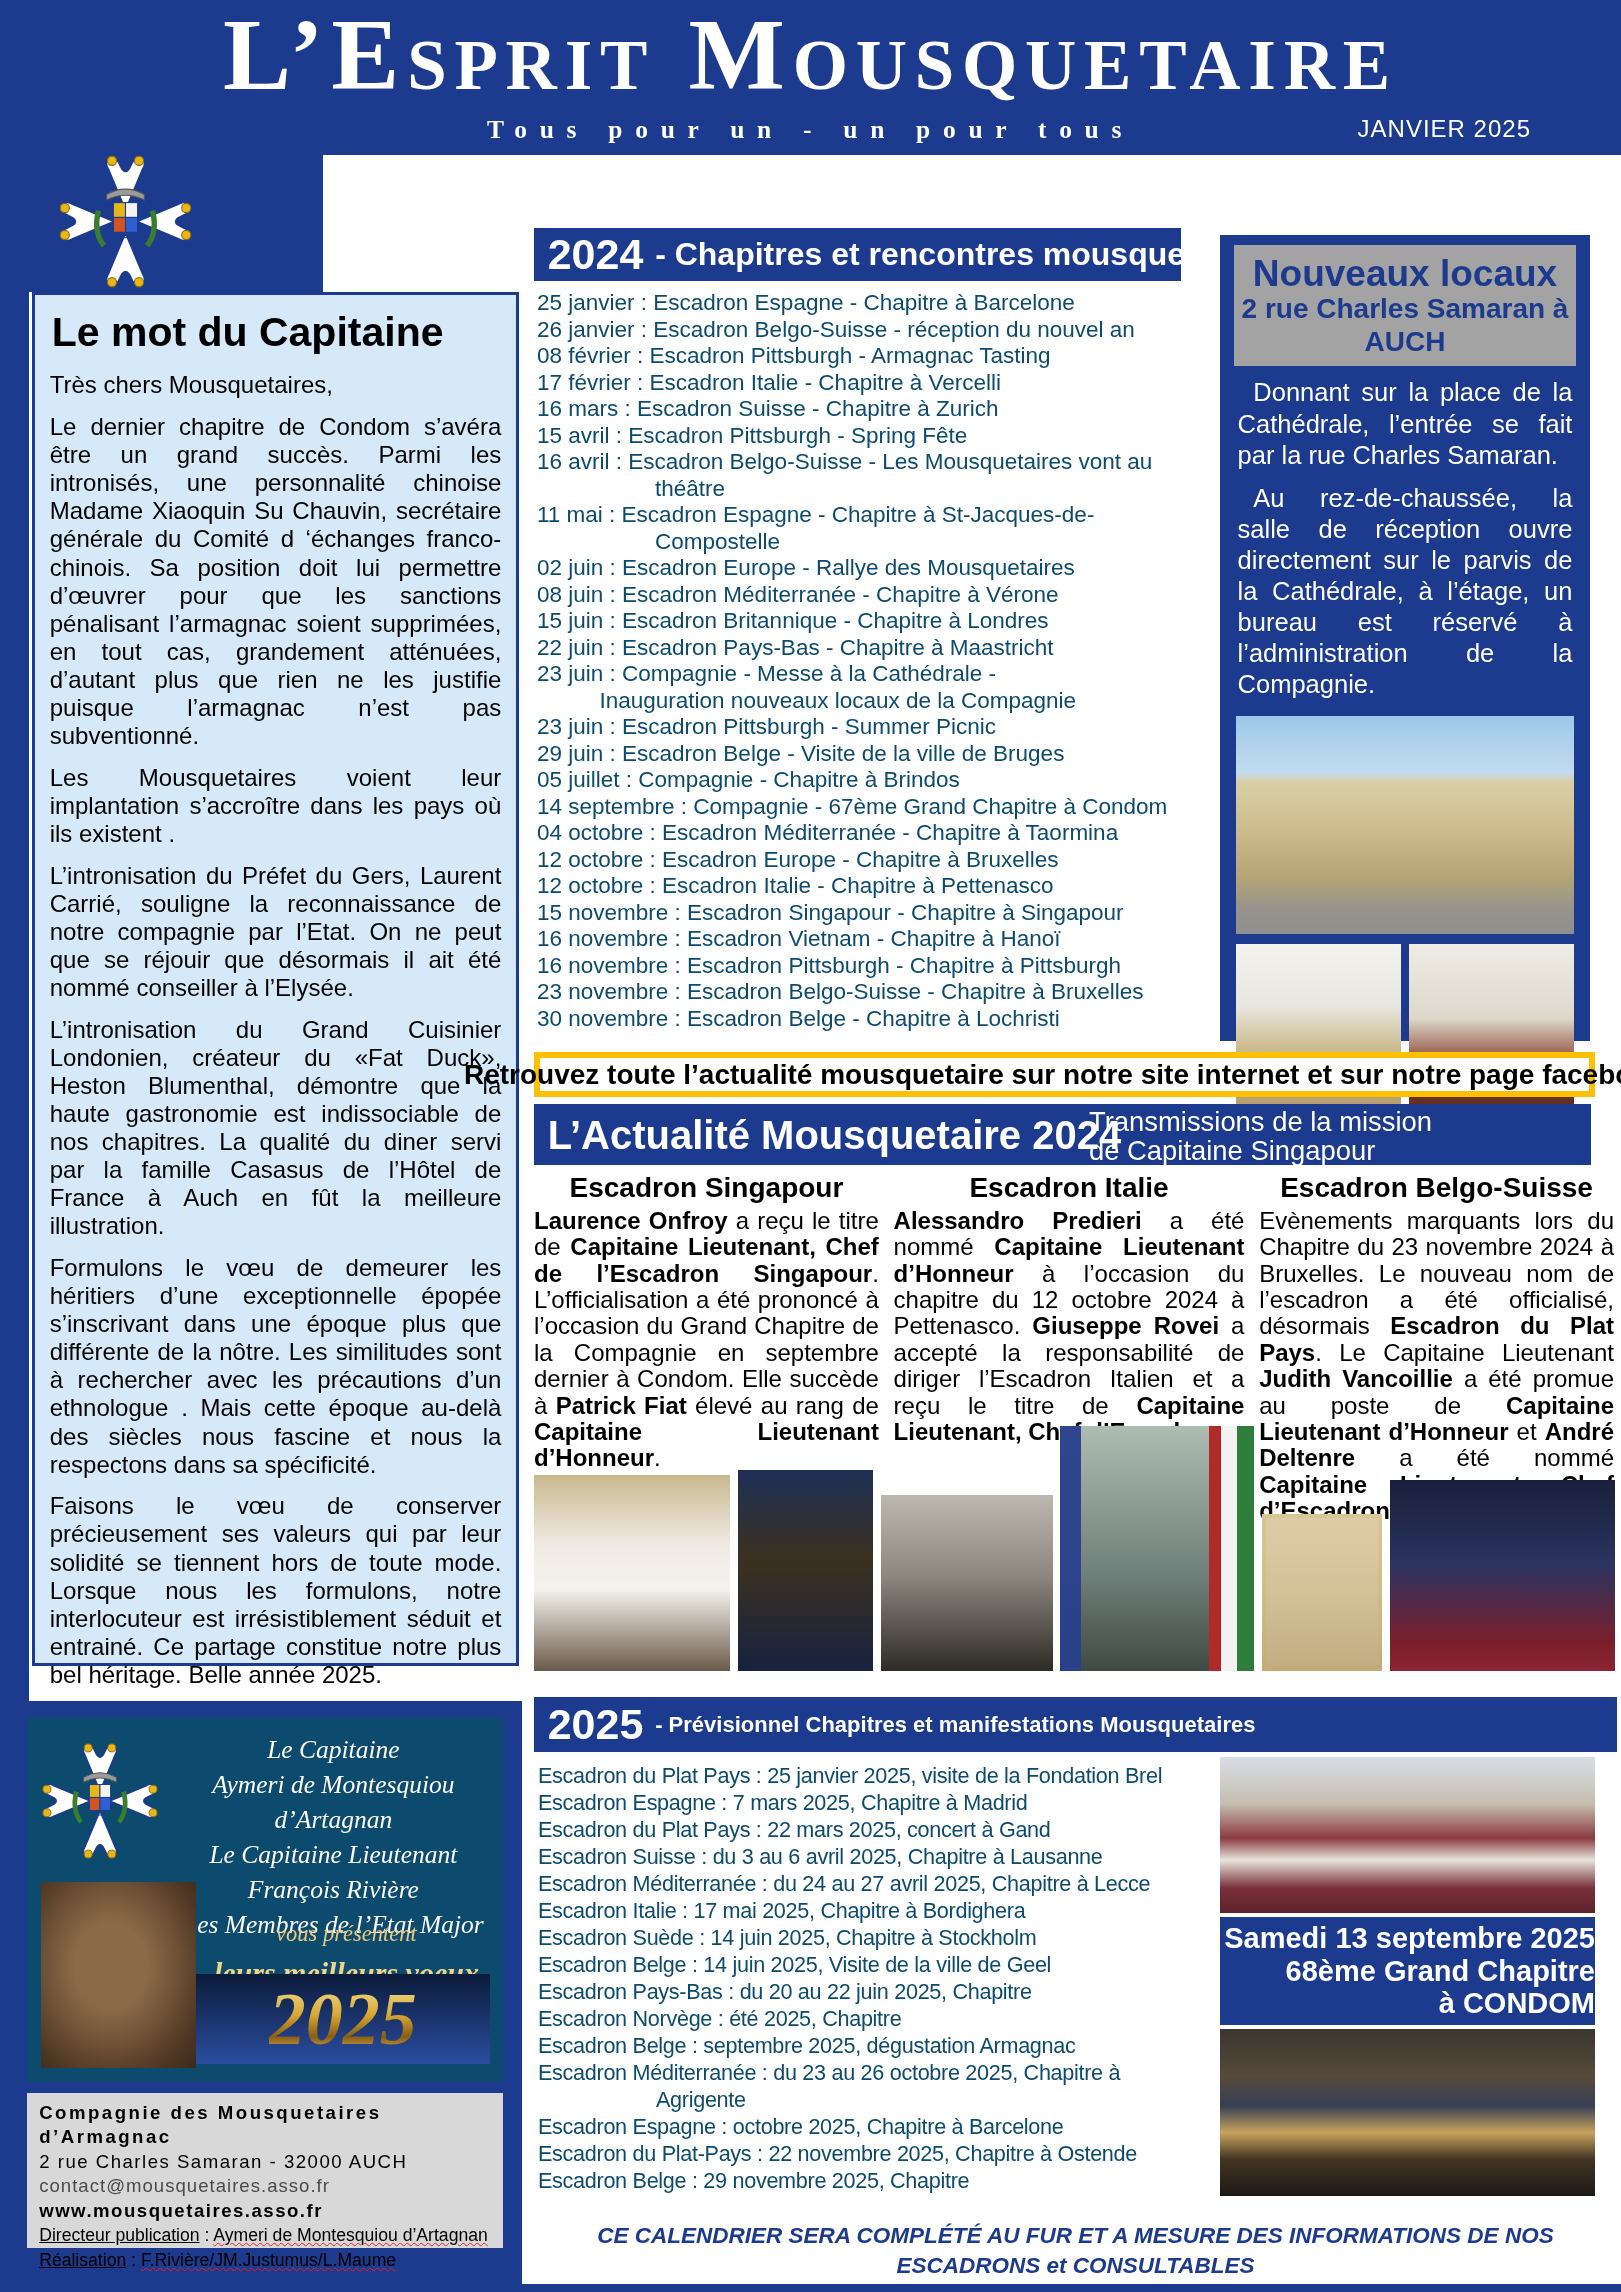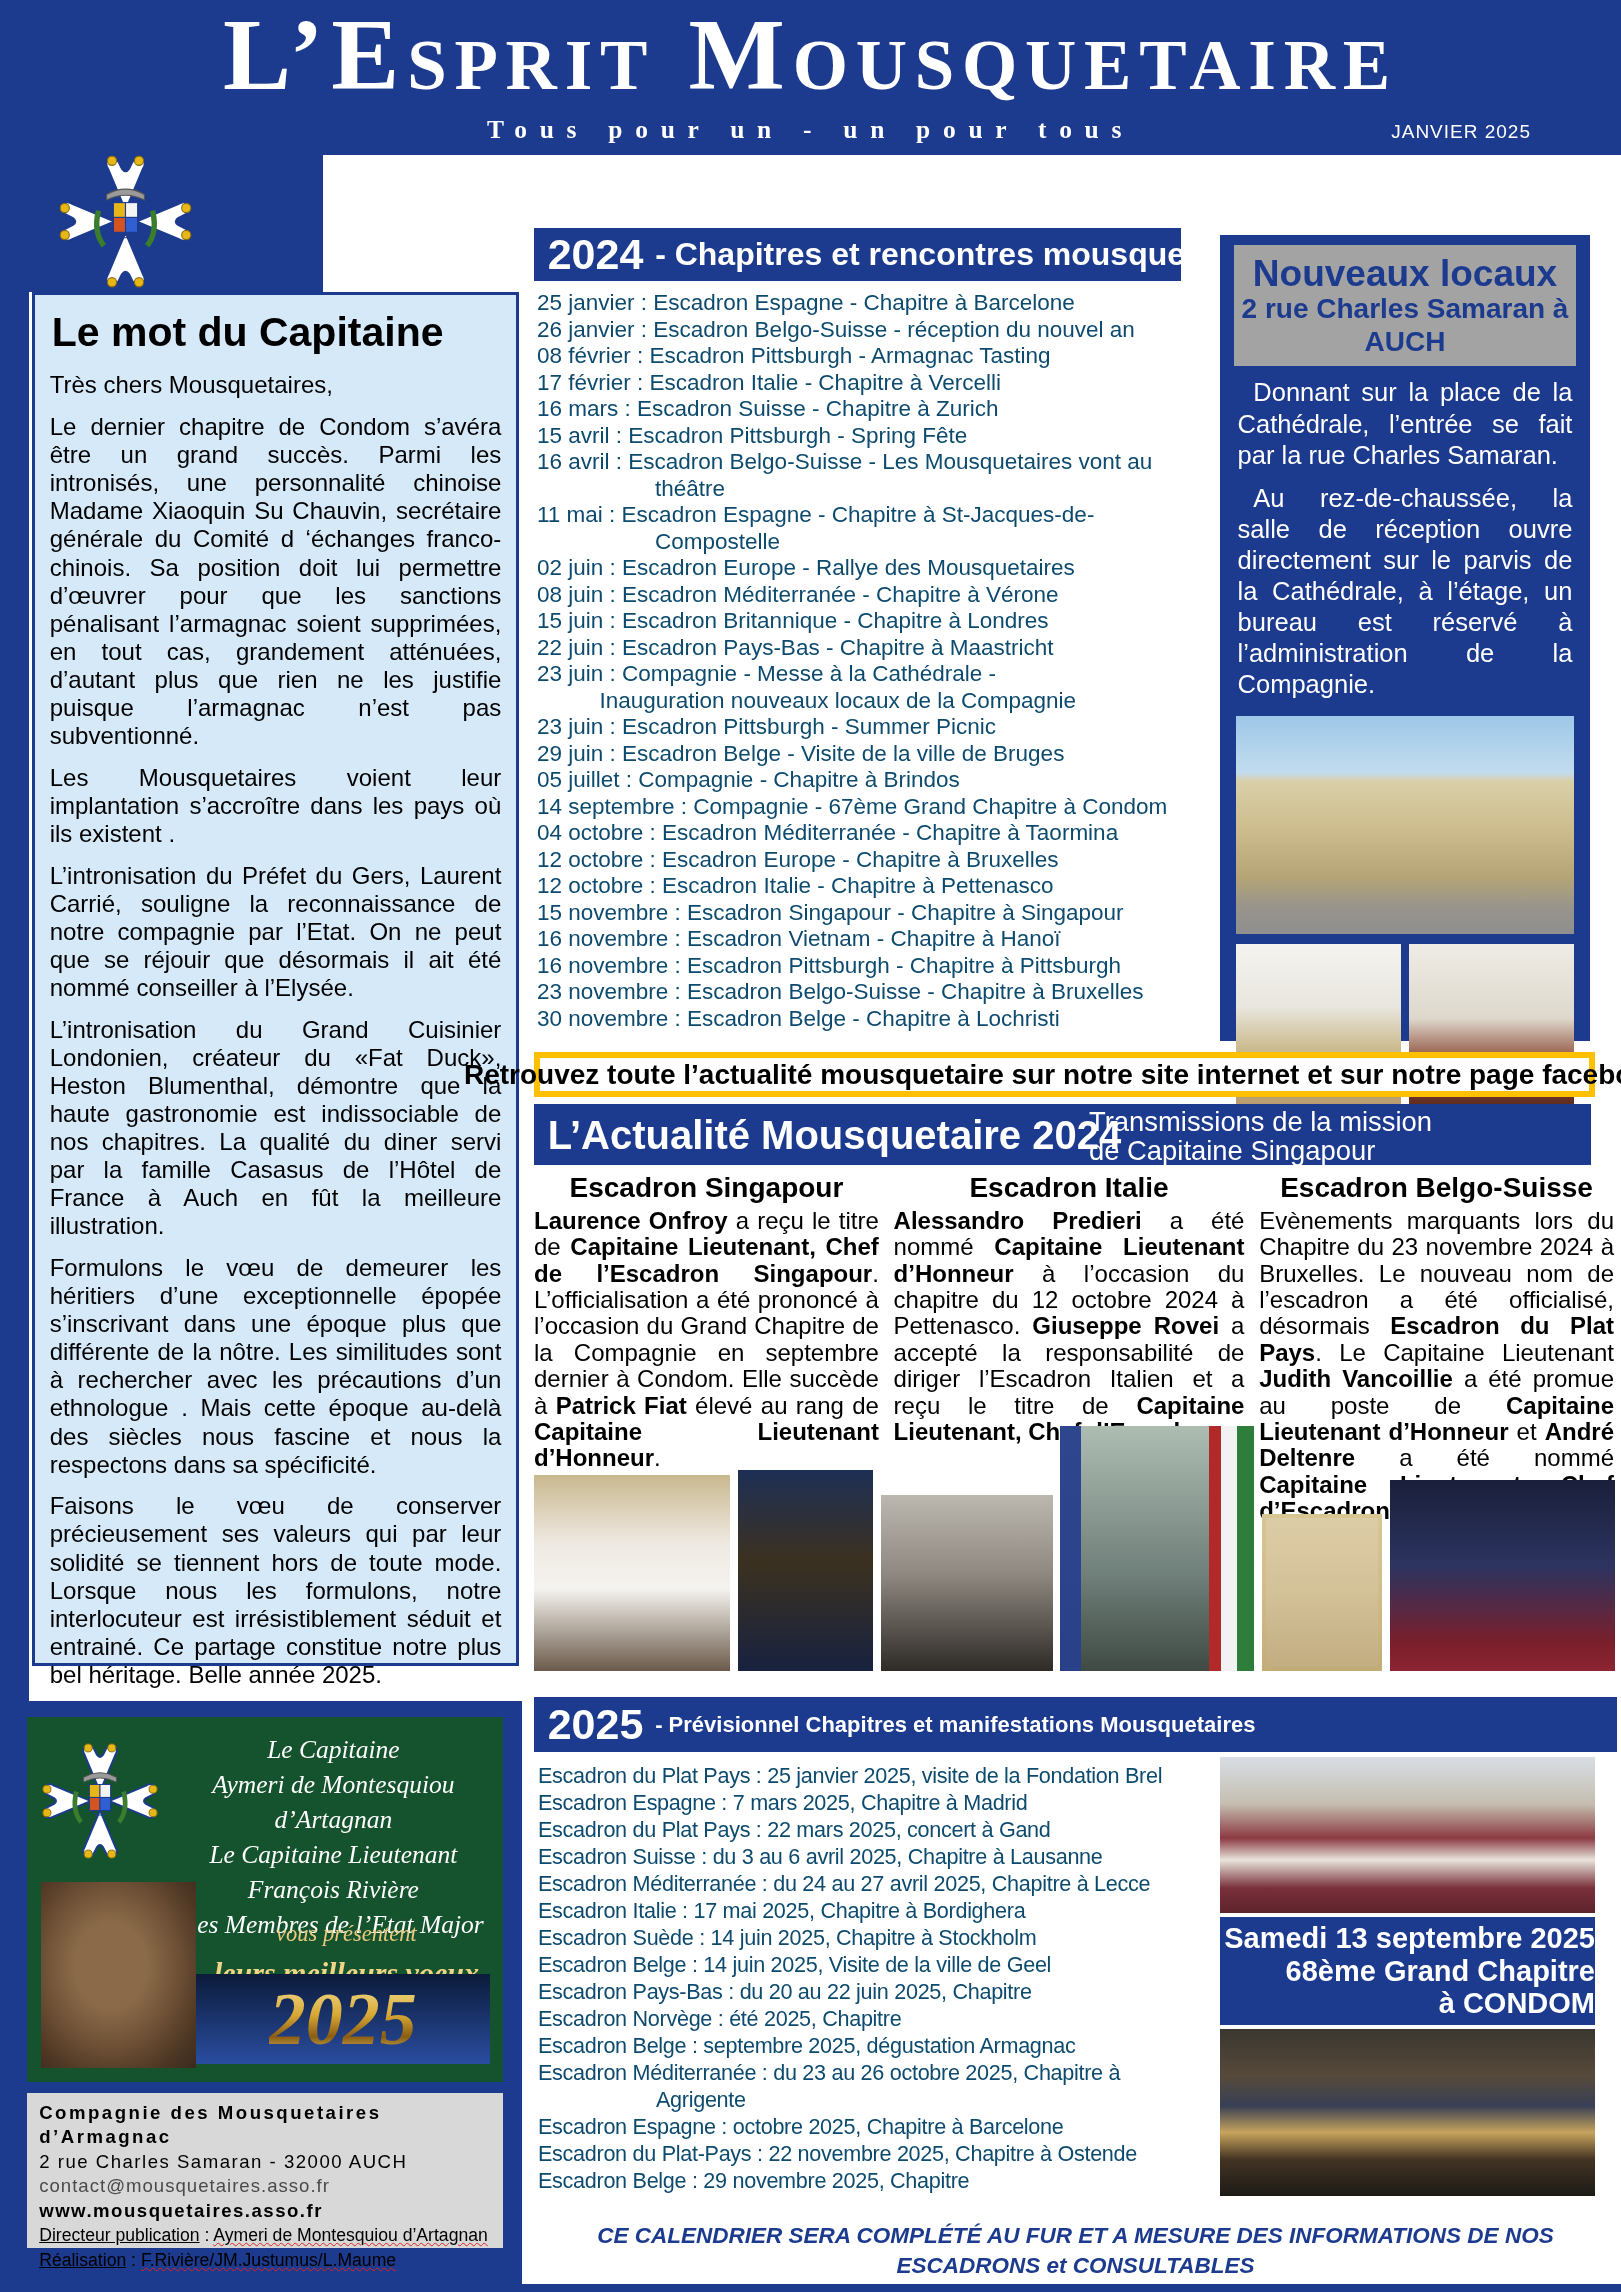--- a/index.html
+++ b/index.html
@@ -5,21 +5,21 @@
   html,body{margin:0;padding:0;background:#ffffff;}
   .page{position:relative;width:1621px;height:2293px;background:#ffffff;overflow:hidden;
         font-family:"Liberation Sans", sans-serif;color:#000;}
   
   .header{position:absolute;left:0;top:0;width:1621px;height:155px;background:#1c3a8e;}
   .masthead{position:absolute;left:0;top:3.9px;width:100%;text-align:center;color:#fff;
             font-family:Liberation Serif, serif;font-weight:700;font-size:102px;line-height:1.0;
             font-variant:small-caps;letter-spacing:7.8px;white-space:nowrap;}
   .motto{position:absolute;left:0;bottom:9.8px;width:100%;text-align:center;color:#fff;
          font-family:"Liberation Serif", serif;font-size:25.5px;font-weight:700;letter-spacing:12.7px;}
-  .issue{position:absolute;right:90px;bottom:11.8px;color:#fff;font-size:19px;letter-spacing:1px;}
+  .issue{position:absolute;right:90px;bottom:11.8px;color:#fff;font-size:24px;letter-spacing:1px;}
   .left-strip{position:absolute;left:0;top:0;width:29px;height:2293px;background:#1c3a8e;}
   .bottom-strip{position:absolute;left:0;top:2284px;width:1621px;height:8.8px;background:#1c3a8e;}
   .crest-block{position:absolute;left:29px;top:152px;width:294px;height:140px;background:#1c3a8e;}
   .crest-block svg{position:absolute;left:29px;top:2px;}
   
   .cap-box{position:absolute;left:32px;top:292px;width:487px;height:1374px;background:#d5e9f8;
            border:3.9px solid #1c3a8e;box-sizing:border-box;padding:13.7px 14.7px 9.8px 14.7px;}
   .cap-box h2{margin:0 0 15.7px 2px;font-size:41px;font-weight:700;color:#000;}
   .cap-para{font-size:24px;line-height:1.17;text-align:justify;margin:0 0 13.7px 0;}
   .signature{margin-top:23.5px;text-align:right;font-size:25.5px;font-weight:700;font-style:italic;line-height:1.15;}
@@ -81,21 +81,21 @@
       display:flex;flex-direction:column;align-items:flex-end;justify-content:center;text-align:center;
       font-size:29px;font-weight:700;line-height:1.13;}
   .ph-bar{position:absolute;left:1220px;top:2029px;width:375px;height:167px;
       background:linear-gradient(180deg,#3a3630 0%,#564a3a 28%,#384055 46%,#c7a35c 62%,#433423 78%,#1d1a16 100%);}
   
   .footnote{position:absolute;left:534px;top:2221px;width:1083px;text-align:center;color:#1c3a8e;
       font-style:italic;font-weight:700;font-size:22.5px;line-height:1.35;}
   .footnote .url{font-size:24.5px;}
   
   .bl-blue{position:absolute;left:9.8px;top:1701px;width:512px;height:588px;background:#1c3a8e;}
-  .voeux{position:absolute;left:17.6px;top:15.7px;width:476px;height:365px;background:#14532d;}
+  .voeux{position:absolute;left:17.6px;top:15.7px;width:476px;height:365px;background:#0c4a6e;}
   .voeux .script{position:absolute;left:147px;top:15.7px;width:318px;text-align:center;color:#fff;
       font-family:"Liberation Serif", serif;font-style:italic;font-size:25.5px;line-height:35px;}
   .voeux .gold{position:absolute;left:176px;top:204px;width:286px;text-align:center;color:#ecca7d;
       font-family:"Liberation Serif", serif;font-style:italic;}
   .voeux .g1{font-size:22.5px;margin-bottom:9.8px;}
   .voeux .g2{font-size:30px;font-weight:700;margin-bottom:7.8px;color:#f2d488;}
   .voeux .g3{font-size:33px;font-weight:700;color:#f2d488;}
   .ph-barrel{position:absolute;left:13.7px;bottom:13.7px;width:155px;height:186px;
       background:radial-gradient(ellipse at 45% 45%, #8a6a48 0 30%, #6f5136 55%, #4e3724 80%, #3a2a1c 100%);}
   .year2025{position:absolute;right:13.7px;bottom:17.6px;width:294px;height:90px;

